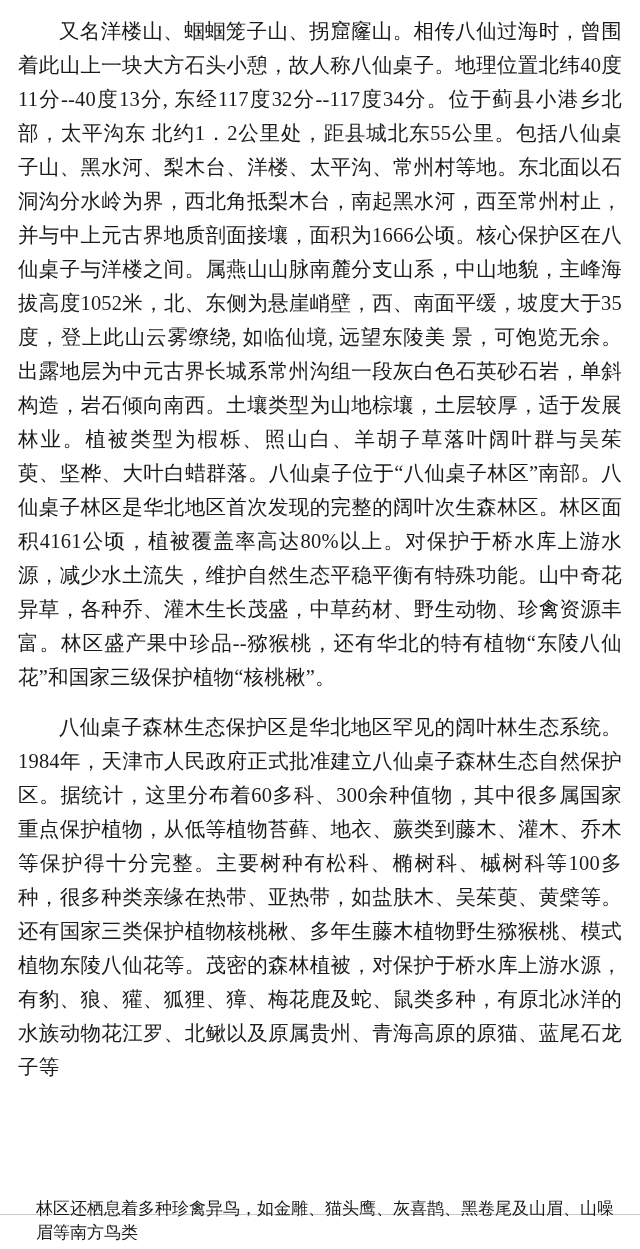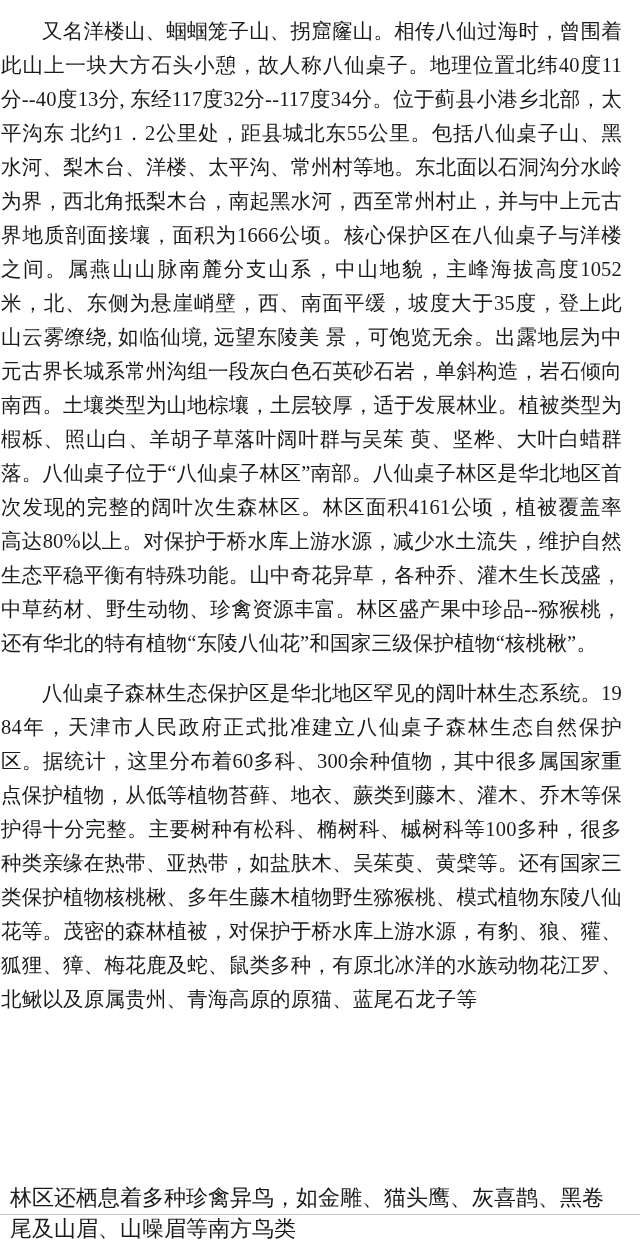--- a/index.html
+++ b/index.html
@@ -10,21 +10,21 @@
   body {
     width: 640px;
     min-height: 1249px;
     font-family: "Liberation Serif", "DejaVu Serif", serif;
     color: #1a1a1a;
   }
   .page {
     width: 640px;
     min-height: 1249px;
     box-sizing: border-box;
-    padding: 14px 18px 10px 1px;
+    padding: 14px 18px 10px 18px;
     background: #ffffff;
     position: relative;
   }
   .doc-body {
     font-size: 20.5px;
     line-height: 1.66;
     text-align: justify;
     text-justify: inter-ideograph;
     letter-spacing: 0.2px;
   }
@@ -40,24 +40,24 @@
   .footer-rule {
     position: absolute;
     left: 0;
     right: 0;
     bottom: 34px;
     border-top: 1px solid #c9c9c9;
     height: 0;
   }
   .tail-line {
     position: absolute;
-    left: 10px;
+    left: 36px;
     right: 18px;
     bottom: 4px;
-    font-size: 22px;
+    font-size: 17px;
     line-height: 1.4;
   }
 </style>
 </head>
 <body>
 
 <div class="page">
   <div class="doc-body">
     <p class="para">又名洋楼山、蝈蝈笼子山、拐窟窿山。相传八仙过海时，曾围着此山上一块大方石头小憩，故人称八仙桌子。地理位置北纬40度11分--40度13分, 东经117度32分--117度34分。位于蓟县小港乡北部，太平沟东 北约1．2公里处，距县城北东55公里。包括八仙桌子山、黑水河、梨木台、洋楼、太平沟、常州村等地。东北面以石洞沟分水岭为界，西北角抵梨木台，南起黑水河，西至常州村止，并与中上元古界地质剖面接壤，面积为1666公顷。核心保护区在八仙桌子与洋楼之间。属燕山山脉南麓分支山系，中山地貌，主峰海拔高度1052米，北、东侧为悬崖峭壁，西、南面平缓，坡度大于35度，登上此山云雾缭绕, 如临仙境, 远望东陵美 景，可饱览无余。出露地层为中元古界长城系常州沟组一段灰白色石英砂石岩，单斜构造，岩石倾向南西。土壤类型为山地棕壤，土层较厚，适于发展林业。植被类型为椵栎、照山白、羊胡子草落叶阔叶群与吴茱 萸、坚桦、大叶白蜡群落。八仙桌子位于“八仙桌子林区”南部。八仙桌子林区是华北地区首次发现的完整的阔叶次生森林区。林区面积4161公顷，植被覆盖率高达80%以上。对保护于桥水库上游水源，减少水土流失，维护自然生态平稳平衡有特殊功能。山中奇花异草，各种乔、灌木生长茂盛，中草药材、野生动物、珍禽资源丰富。林区盛产果中珍品--猕猴桃，还有华北的特有植物“东陵八仙花”和国家三级保护植物“核桃楸”。</p>
     <p class="para">八仙桌子森林生态保护区是华北地区罕见的阔叶林生态系统。1984年，天津市人民政府正式批准建立八仙桌子森林生态自然保护区。据统计，这里分布着60多科、300余种值物，其中很多属国家重点保护植物，从低等植物苔藓、地衣、蕨类到藤木、灌木、乔木等保护得十分完整。主要树种有松科、椭树科、槭树科等100多种，很多种类亲缘在热带、亚热带，如盐肤木、吴茱萸、黄檗等。还有国家三类保护植物核桃楸、多年生藤木植物野生猕猴桃、模式植物东陵八仙花等。茂密的森林植被，对保护于桥水库上游水源，有豹、狼、獾、狐狸、獐、梅花鹿及蛇、鼠类多种，有原北冰洋的水族动物花江罗、北鳅以及原属贵州、青海高原的原猫、蓝尾石龙子等</p>

